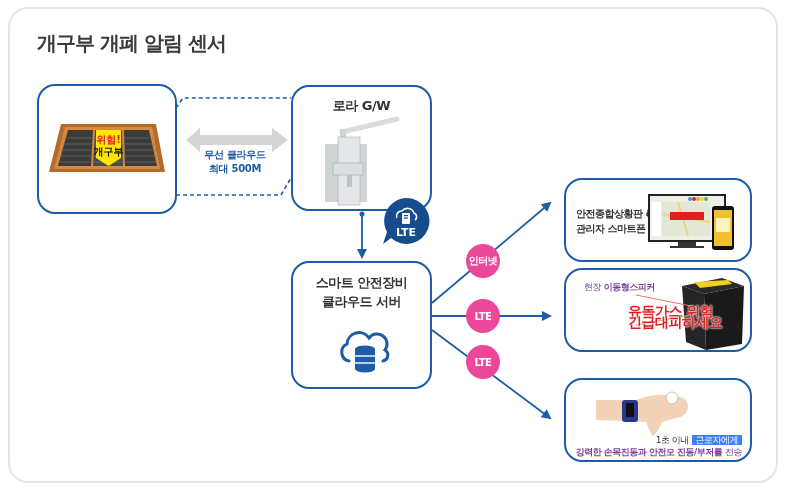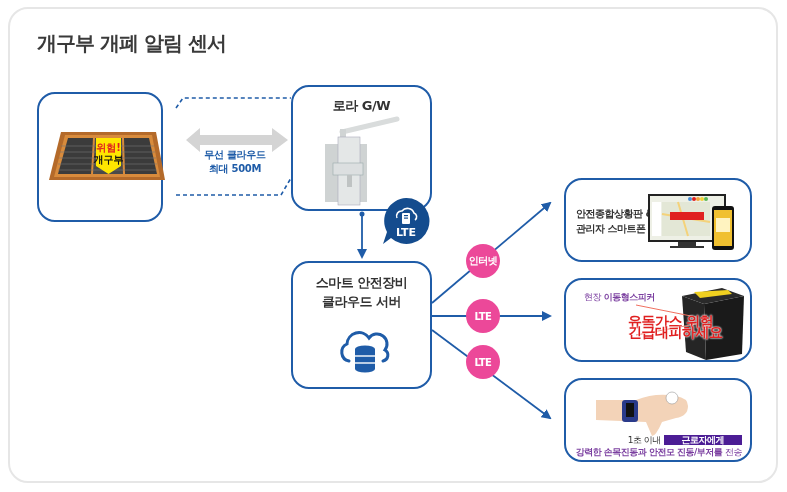--- a/index.html
+++ b/index.html
@@ -32,21 +32,21 @@
   <path d="M186,140 L200,128 L200,135 L272,135 L272,128 L288,140 L272,152 L272,145 L200,145 L200,152 z" fill="#d4d4d4"></path>
 
   <circle cx="362" cy="214" r="2.5" fill="#1f5ca8"></circle>
   <line x1="362" y1="214" x2="362" y2="257" stroke="#1f5ca8" stroke-width="1.8" marker-end="url(#arr)"></line>
 
   <line x1="432" y1="303" x2="550" y2="203" stroke="#1f5ca8" stroke-width="1.8" marker-end="url(#arr)"></line>
   <line x1="432" y1="316" x2="550" y2="316" stroke="#1f5ca8" stroke-width="1.8" marker-end="url(#arr)"></line>
   <line x1="432" y1="330" x2="550" y2="418" stroke="#1f5ca8" stroke-width="1.8" marker-end="url(#arr)"></line>
 </svg>
 
-<div class="box" style="left:37px;top:92px;width:126px;height:130px;">
+<div class="box" style="left:37px;top:84px;width:140px;height:130px;">
   <svg width="137" height="126">
     <polygon points="22,38 117,38 126,86 10,86" fill="#b46a2a"></polygon>
     <polygon points="26,41 113,41 121,83 15,83" fill="#d88b3c"></polygon>
     <polygon points="29,44 54,44 52,80 19,80" fill="#3b3b3b"></polygon>
     <polygon points="85,44 110,44 118,80 86,80" fill="#3b3b3b"></polygon>
     <polygon points="56,44 83,44 84,80 54,80" fill="#4a4a4a"></polygon>
     <g stroke="#777" stroke-width="0.6">
       <line x1="22" y1="52" x2="115" y2="52"></line>
         <line x1="21" y1="58" x2="116" y2="58"></line>
       <line x1="20" y1="64" x2="117" y2="64"></line>
@@ -125,21 +125,21 @@
       <circle cx="58" cy="7" r="2" fill="#58b858"></circle>
     <rect x="4" y="10" width="9" height="34" fill="#fff"></rect>
     <rect x="30" y="50" width="18" height="4" fill="#333"></rect>
     <rect x="22" y="54" width="34" height="2" fill="#333"></rect>
     <rect x="64" y="14" width="22" height="44" rx="3" fill="#111"></rect>
     <rect x="66" y="18" width="18" height="36" fill="#f0c030"></rect>
     <rect x="68" y="26" width="14" height="14" fill="#fff3c0"></rect>
   </svg>
 </div>
 
-<div class="box" style="left:564px;top:278px;width:188px;height:84px;">
+<div class="box" style="left:564px;top:268px;width:188px;height:84px;">
   <div class="rbox-text" style="left:18px;top:10px;color:#7b3fa0;font-size:9px;">
     <span style="font-weight:normal;">현장</span>
     <span>이동형스피커</span>
   </div>
   <svg width="80" height="80" style="position:absolute;left:106px;top:2px;">
     <polygon points="10,14 50,6 72,14 32,22" fill="#2a2a2a"></polygon>
     <polygon points="22,10 56,8 60,12 28,16" fill="#f0d020"></polygon>
     <polygon points="32,22 72,14 70,72 34,78" fill="#1a1a1a"></polygon>
     <polygon points="10,14 32,22 34,78 14,70" fill="#252525"></polygon>
   </svg>
@@ -156,20 +156,20 @@
 <div class="box" style="left:564px;top:378px;width:188px;height:84px;">
   <svg width="110" height="50" style="position:absolute;left:30px;top:8px;">
     <path d="M0,12 L40,12 Q60,4 80,8 Q92,10 92,18 Q92,28 80,30 L66,34 Q60,48 56,48 L50,34 L0,32 z" fill="#f3d3b8"></path>
     <rect x="26" y="12" width="16" height="22" rx="3" fill="#2a3a8a"></rect>
     <rect x="30" y="15" width="8" height="14" fill="#111"></rect>
     <circle cx="76" cy="10" r="6" fill="#fff" stroke="#999" stroke-width="0.6"></circle>
   </svg>
   <div class="rbox-text" style="right:8px;top:54px;font-size:9px;line-height:12px;text-align:right;">
     <div>
       <span style="font-weight:normal;color:#333;">1초 이내</span>
-      <span style="background:#4c1d95;color:#fff;padding:0 18px;font-weight:bold;">근로자에게</span>
+      <span style="background:#3b82f6;color:#fff;padding:0 4px;font-weight:normal;">근로자에게</span>
     </div>
     <div>
       <span style="color:#7b3fa0;">강력한 손목진동과 안전모 진동/부저를</span>
       <span style="color:#7b3fa0;font-weight:normal;">전송</span>
     </div>
   </div>
 </div>
 
 </body></html>

